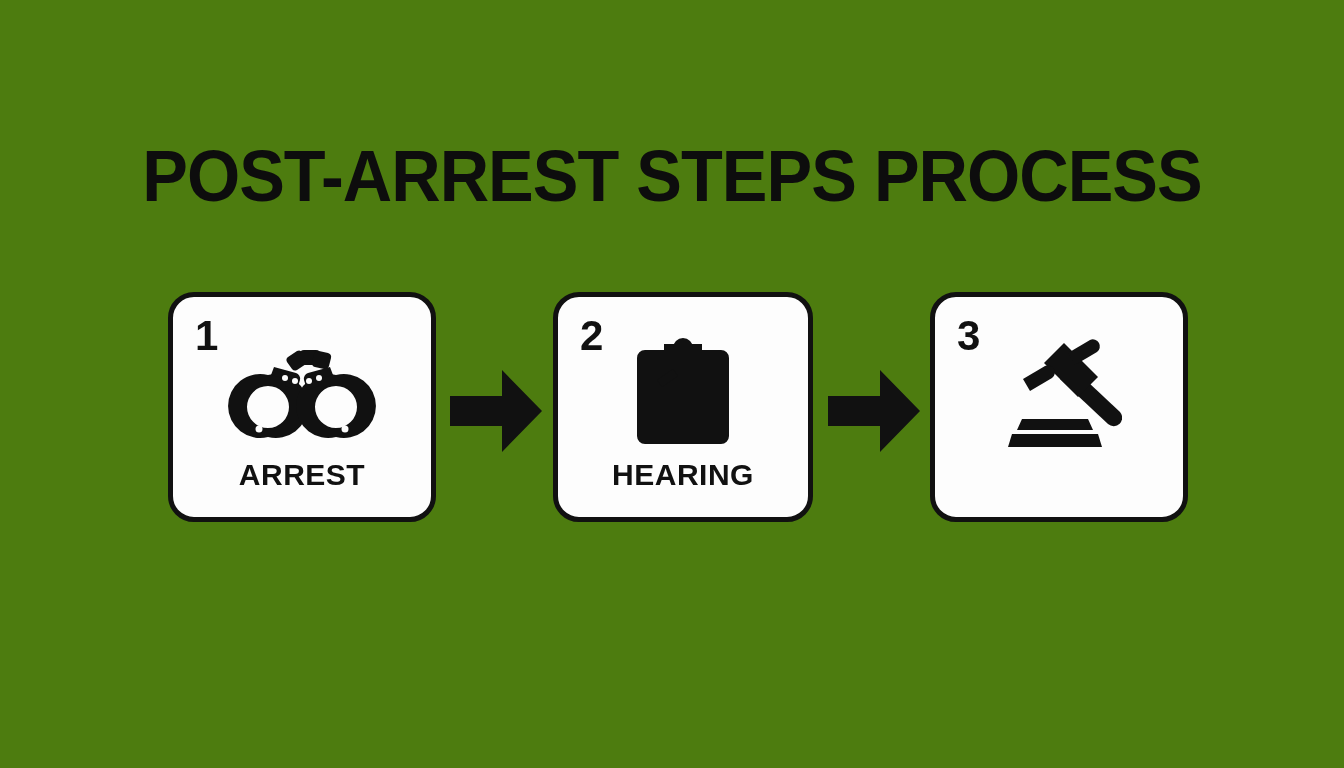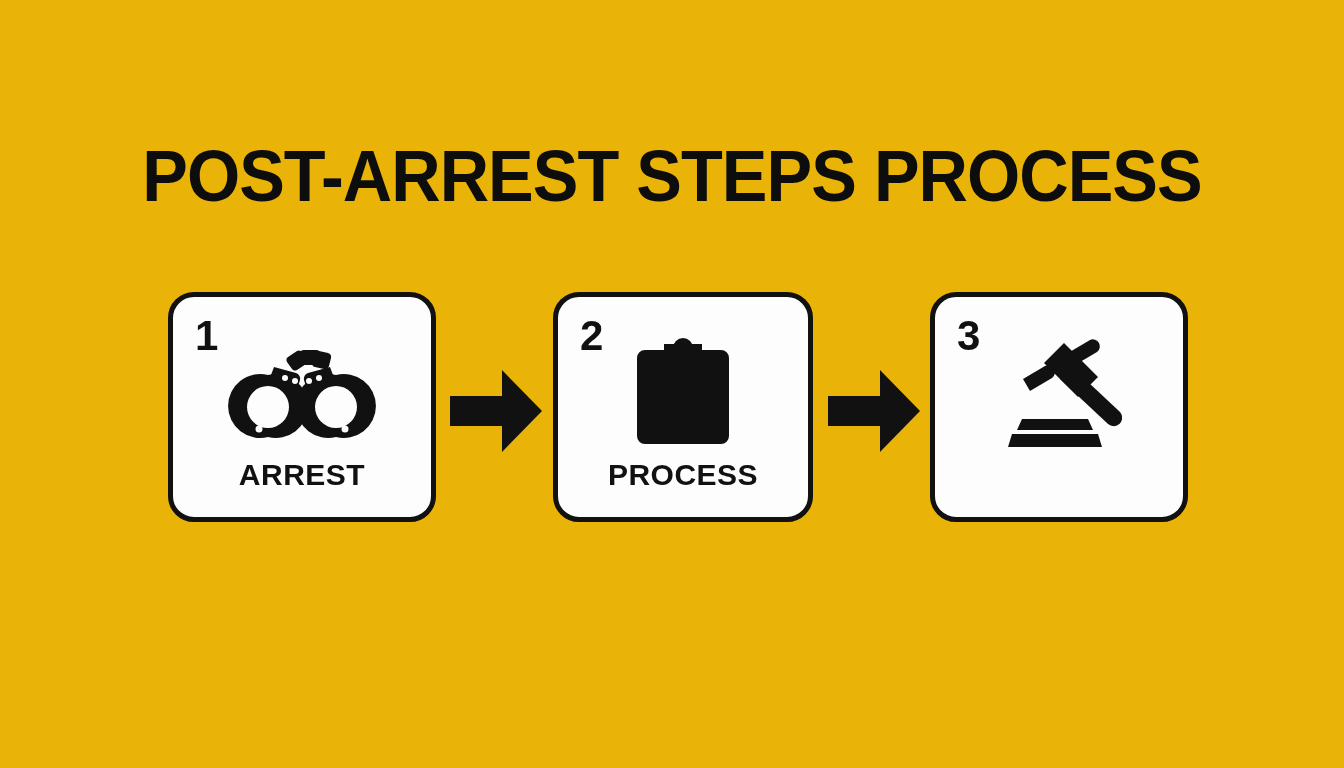--- a/index.html
+++ b/index.html
@@ -11,21 +11,21 @@
     height: 768px;
     background: #fdfdfd;
     font-family: "Liberation Sans", sans-serif;
     overflow: hidden;
     position: relative;
   }
 
   #infographic {
     position: absolute;
     inset: 0;
-    background: #eab308;
+    background: #4d7c0f;
   }
 
   
   .title {
     position: absolute;
     left: 0;
     top: 140px;
     width: 1344px;
     text-align: center;
     font-family: "Liberation Sans", sans-serif;
@@ -183,21 +183,21 @@
             <path d="M20 42 l16 -11 l5 7 l-16 11 z"></path>
 
             <rect x="44" y="37" width="30" height="7"></rect>
             <rect x="20" y="53" width="54" height="7"></rect>
             <rect x="20" y="68" width="54" height="7"></rect>
             <rect x="20" y="83" width="54" height="7"></rect>
           </g>
         </svg>
       </div>
 
-      <div class="step-label">PROCESS</div>
+      <div class="step-label">HEARING</div>
     </div>
 
     <div class="arrow arrow-1">
       <svg width="92" height="82" viewBox="0 0 92 82" aria-hidden="true">
         <path d="M0 26 H52 V0 L92 41 L52 82 V56 H0 Z" fill="#111111"></path>
       </svg>
     </div>
 
     <div class="step-card card-2">
       <div class="step-number">3</div>

